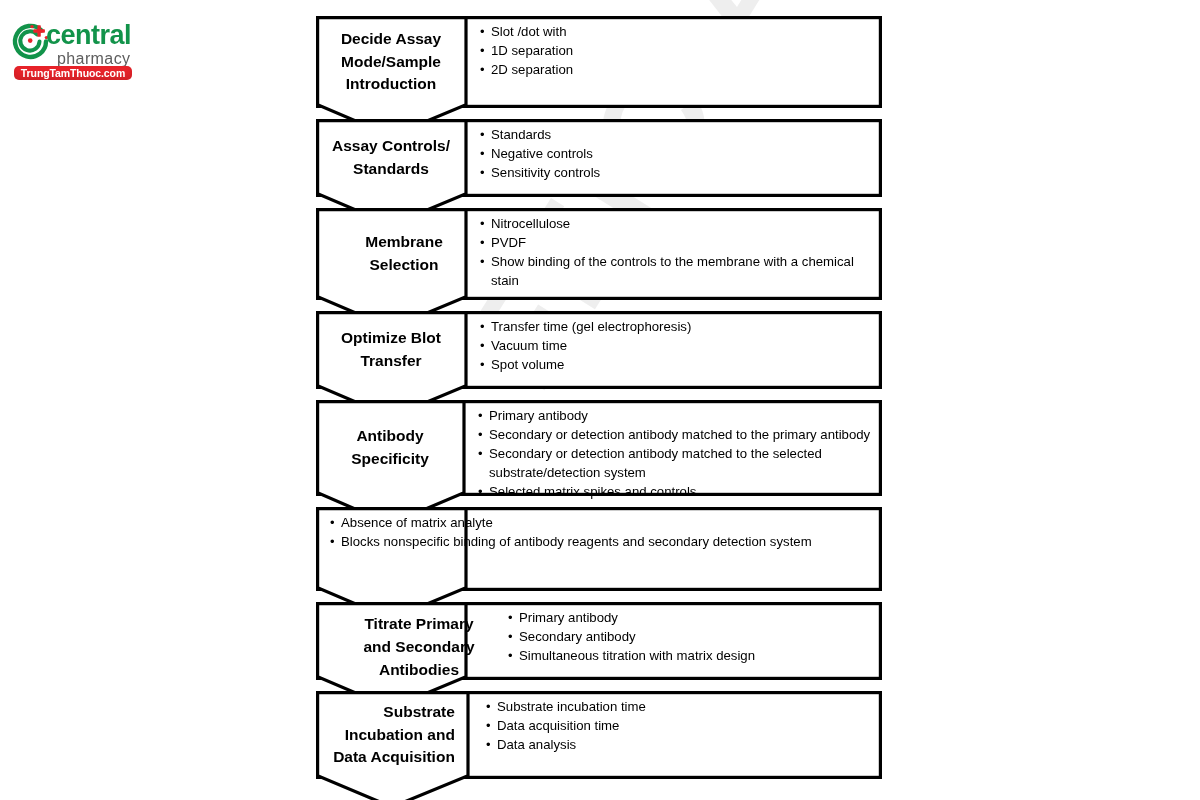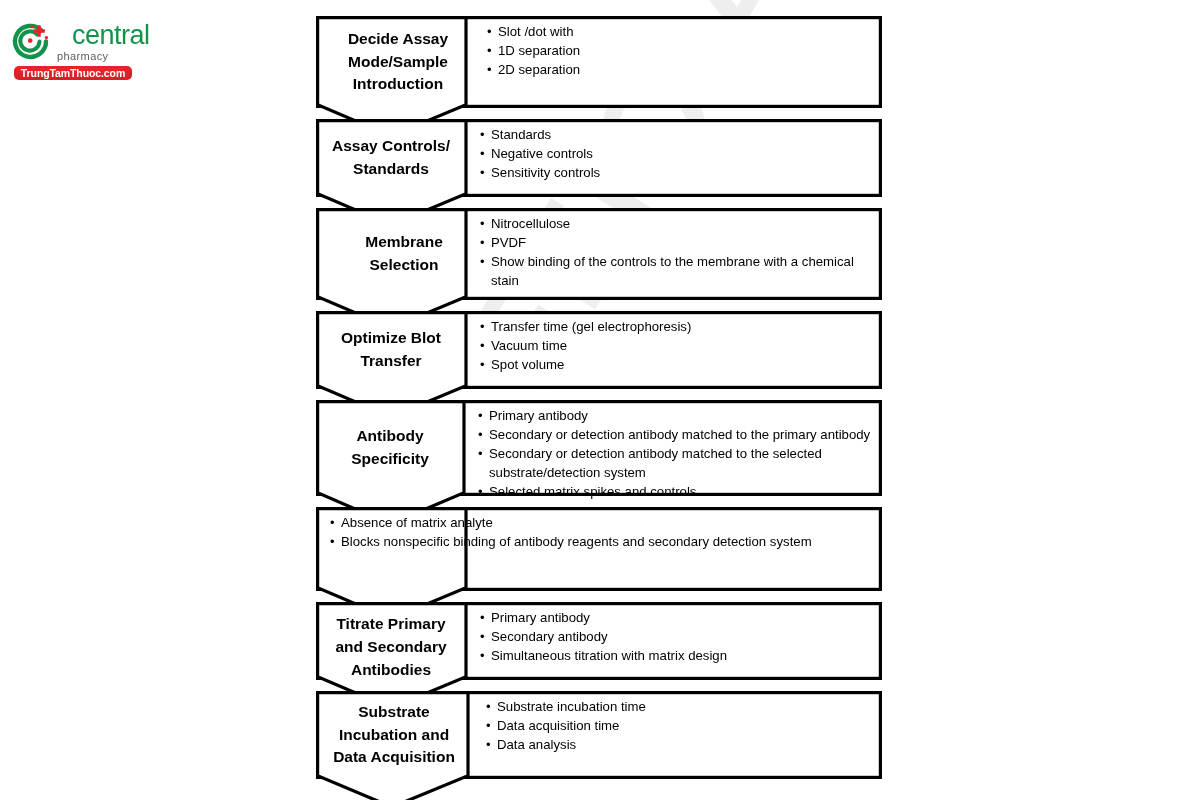--- a/index.html
+++ b/index.html
@@ -26,32 +26,32 @@
   }
   #brand-logo .logo-mark {
     position: absolute;
     left: 2px;
     top: 2px;
     width: 44px;
     height: 44px;
   }
   #brand-logo .logo-word {
     position: absolute;
-    left: 66px;
+    left: 40px;
     top: 4px;
     font-size: 27px;
-    font-weight: normal;
+    font-weight: bold;
     letter-spacing: -0.5px;
     line-height: 1;
   }
   #brand-logo .logo-sub {
     position: absolute;
     left: 51px;
     top: 33px;
-    font-size: 11px;
+    font-size: 16px;
     letter-spacing: 0.4px;
     line-height: 1;
   }
   #brand-logo .logo-banner {
     position: absolute;
     left: 8px;
     top: 48px;
     width: 118px;
     height: 14px;
     border-radius: 5px;
@@ -170,21 +170,21 @@
 </div>
 
 <div id="diagonal-watermark">FFICIAL</div>
 
 <div id="flowchart">
     <div class="flow-step" style="height: 92px; margin-bottom: 11px;">
       <svg class="step-svg" width="566" height="124" viewBox="0 0 566 124">
         <rect x="1.6" y="1.6" width="562.8" height="88.8" fill="#ffffff" stroke="#000000" stroke-width="3.2"></rect>
         <path d="M 1.6 1.6 L 150 1.6 L 150 88.8 L 75 120 L 1.6 88.8 Z" fill="#ffffff" stroke="#000000" stroke-width="3.2" stroke-linejoin="miter"></path>
       </svg>
-      <div class="step-content" style="height: 92px; padding-left: 7px;">
+      <div class="step-content" style="height: 92px;">
         <div class="step-label" style="width: 150px;">
           <div><span>Decide Assay</span><br><span>Mode/Sample</span><br><span>Introduction</span></div>
         </div>
         <div class="step-items">
           <div class="bullet-row">
             <span class="bullet-dot">•</span>
             <span class="bullet-text">Slot /dot with</span>
           </div>
           <div class="bullet-row">
             <span class="bullet-dot">•</span>
@@ -317,21 +317,21 @@
             <span class="bullet-text">Blocks nonspecific binding of antibody reagents and secondary detection system</span>
           </div>
         </div>
       </div>
     </div>
     <div class="flow-step" style="height: 78px; margin-bottom: 11px;">
       <svg class="step-svg" width="566" height="110" viewBox="0 0 566 110">
         <rect x="1.6" y="1.6" width="562.8" height="74.8" fill="#ffffff" stroke="#000000" stroke-width="3.2"></rect>
         <path d="M 1.6 1.6 L 150 1.6 L 150 74.8 L 75 106 L 1.6 74.8 Z" fill="#ffffff" stroke="#000000" stroke-width="3.2" stroke-linejoin="miter"></path>
       </svg>
-      <div class="step-content" style="height: 91px;">
+      <div class="step-content" style="height: 91px; padding-left: 28px;">
         <div class="step-label" style="width: 150px;">
           <div><span>Titrate Primary</span><br><span>and Secondary</span><br><span>Antibodies</span></div>
         </div>
         <div class="step-items">
           <div class="bullet-row">
             <span class="bullet-dot">•</span>
             <span class="bullet-text">Primary antibody</span>
           </div>
           <div class="bullet-row">
             <span class="bullet-dot">•</span>
@@ -343,21 +343,21 @@
           </div>
         </div>
       </div>
     </div>
     <div class="flow-step" style="height: 88px; margin-bottom: 0px;">
       <svg class="step-svg" width="566" height="120" viewBox="0 0 566 120">
         <rect x="1.6" y="1.6" width="562.8" height="84.8" fill="#ffffff" stroke="#000000" stroke-width="3.2"></rect>
         <path d="M 1.6 1.6 L 152 1.6 L 152 84.8 L 76 116 L 1.6 84.8 Z" fill="#ffffff" stroke="#000000" stroke-width="3.2" stroke-linejoin="miter"></path>
       </svg>
       <div class="step-content" style="height: 88px;">
-        <div class="step-label" style="width: 156px;">
+        <div class="step-label" style="width: 156px; text-align: right;">
           <div><span>Substrate</span><br><span>Incubation and</span><br><span>Data Acquisition</span></div>
         </div>
         <div class="step-items">
           <div class="bullet-row">
             <span class="bullet-dot">•</span>
             <span class="bullet-text">Substrate incubation time</span>
           </div>
           <div class="bullet-row">
             <span class="bullet-dot">•</span>
             <span class="bullet-text">Data acquisition time</span>

